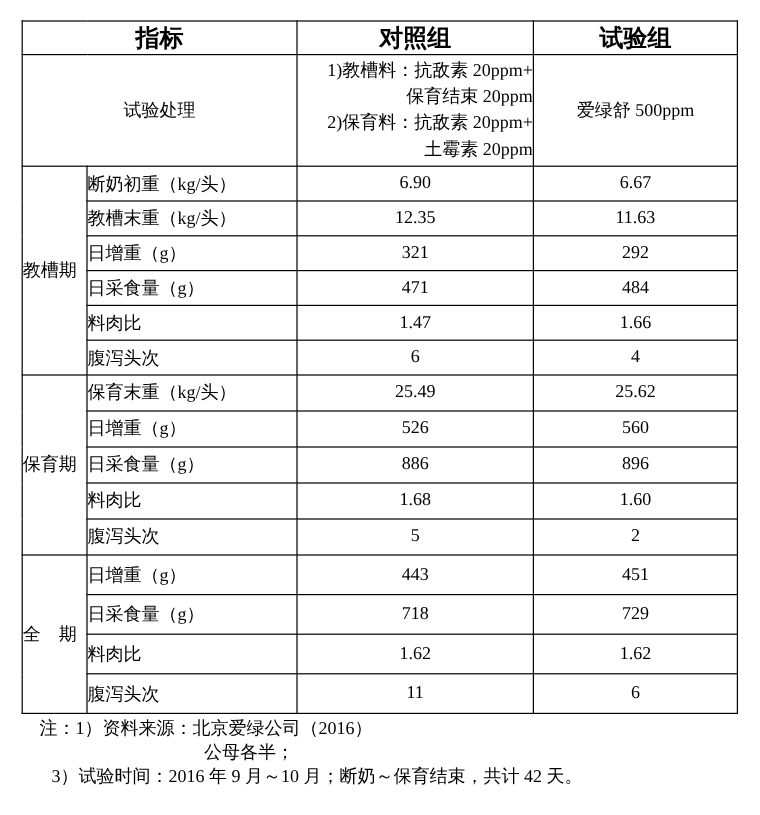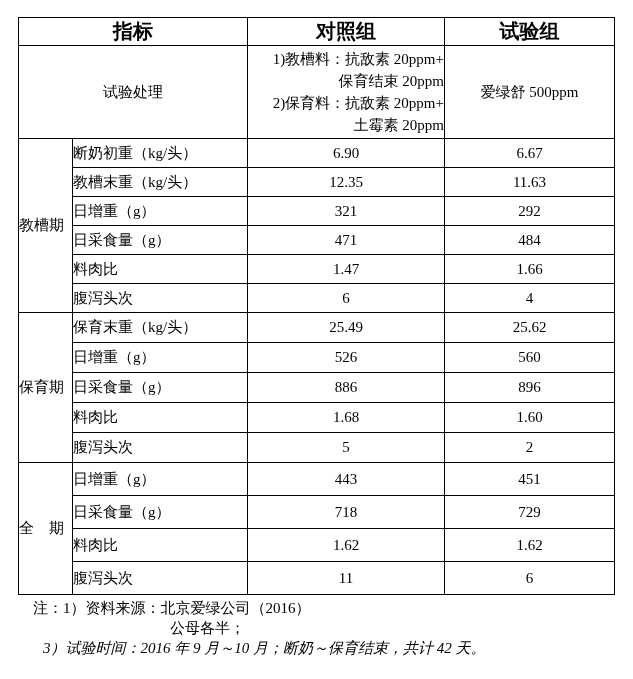--- a/index.html
+++ b/index.html
@@ -54,21 +54,21 @@
 
   .notes {
     margin: 3px 0 0 33px;
     font-size: 15px;
     line-height: 20px;
   }
   .note-line { white-space: nowrap; }
   .note-line.n1 { padding-left: 0; }
   .note-line.n2 { padding-left: 20px; }
   .note-line.n3 { padding-left: 137px; }
-  .note-line.n4 { padding-left: 10px; font-style: italic; }
+  .note-line.n4 { padding-left: 10px; }
 </style>
 </head>
 <body>
 
 <div class="page">
 
   <table class="trial">
     <colgroup>
       <col class="c-period">
         <col class="c-metric">

